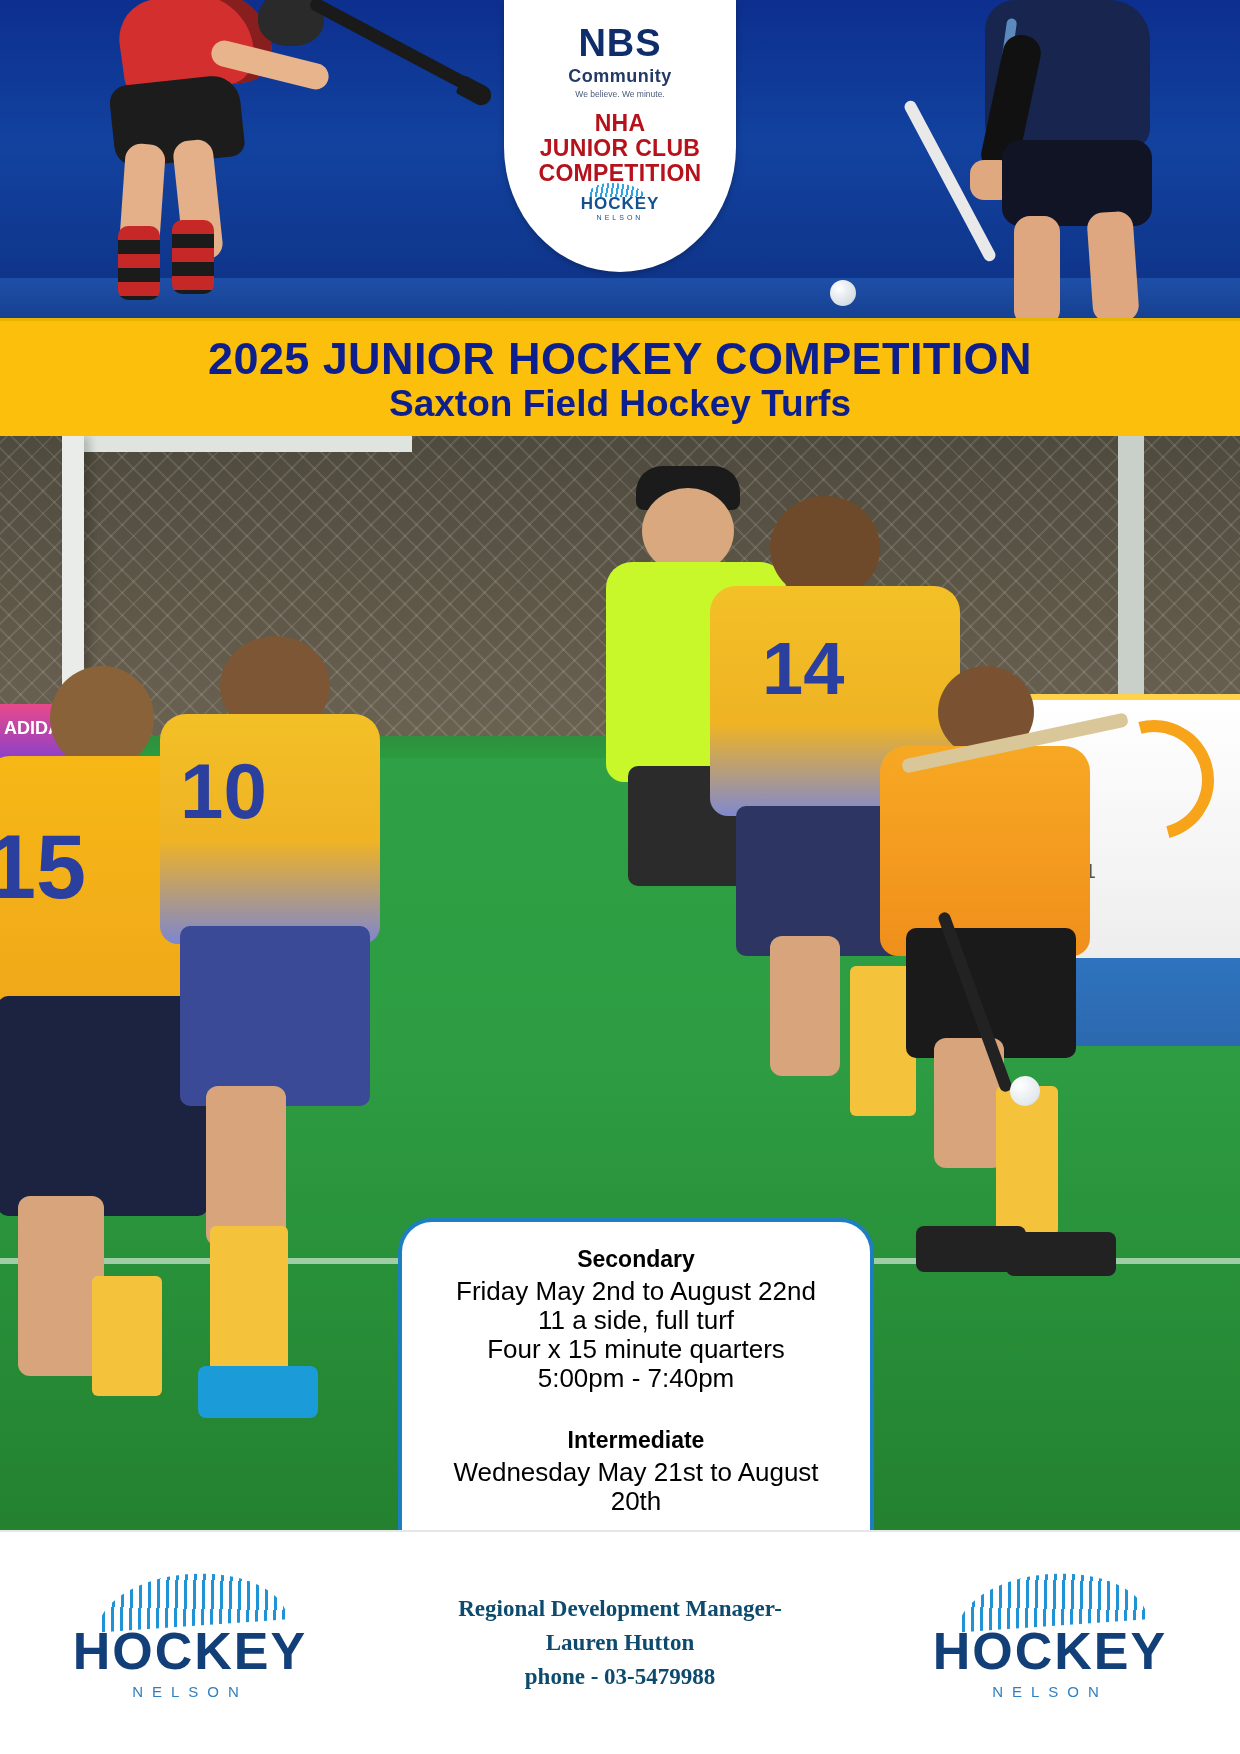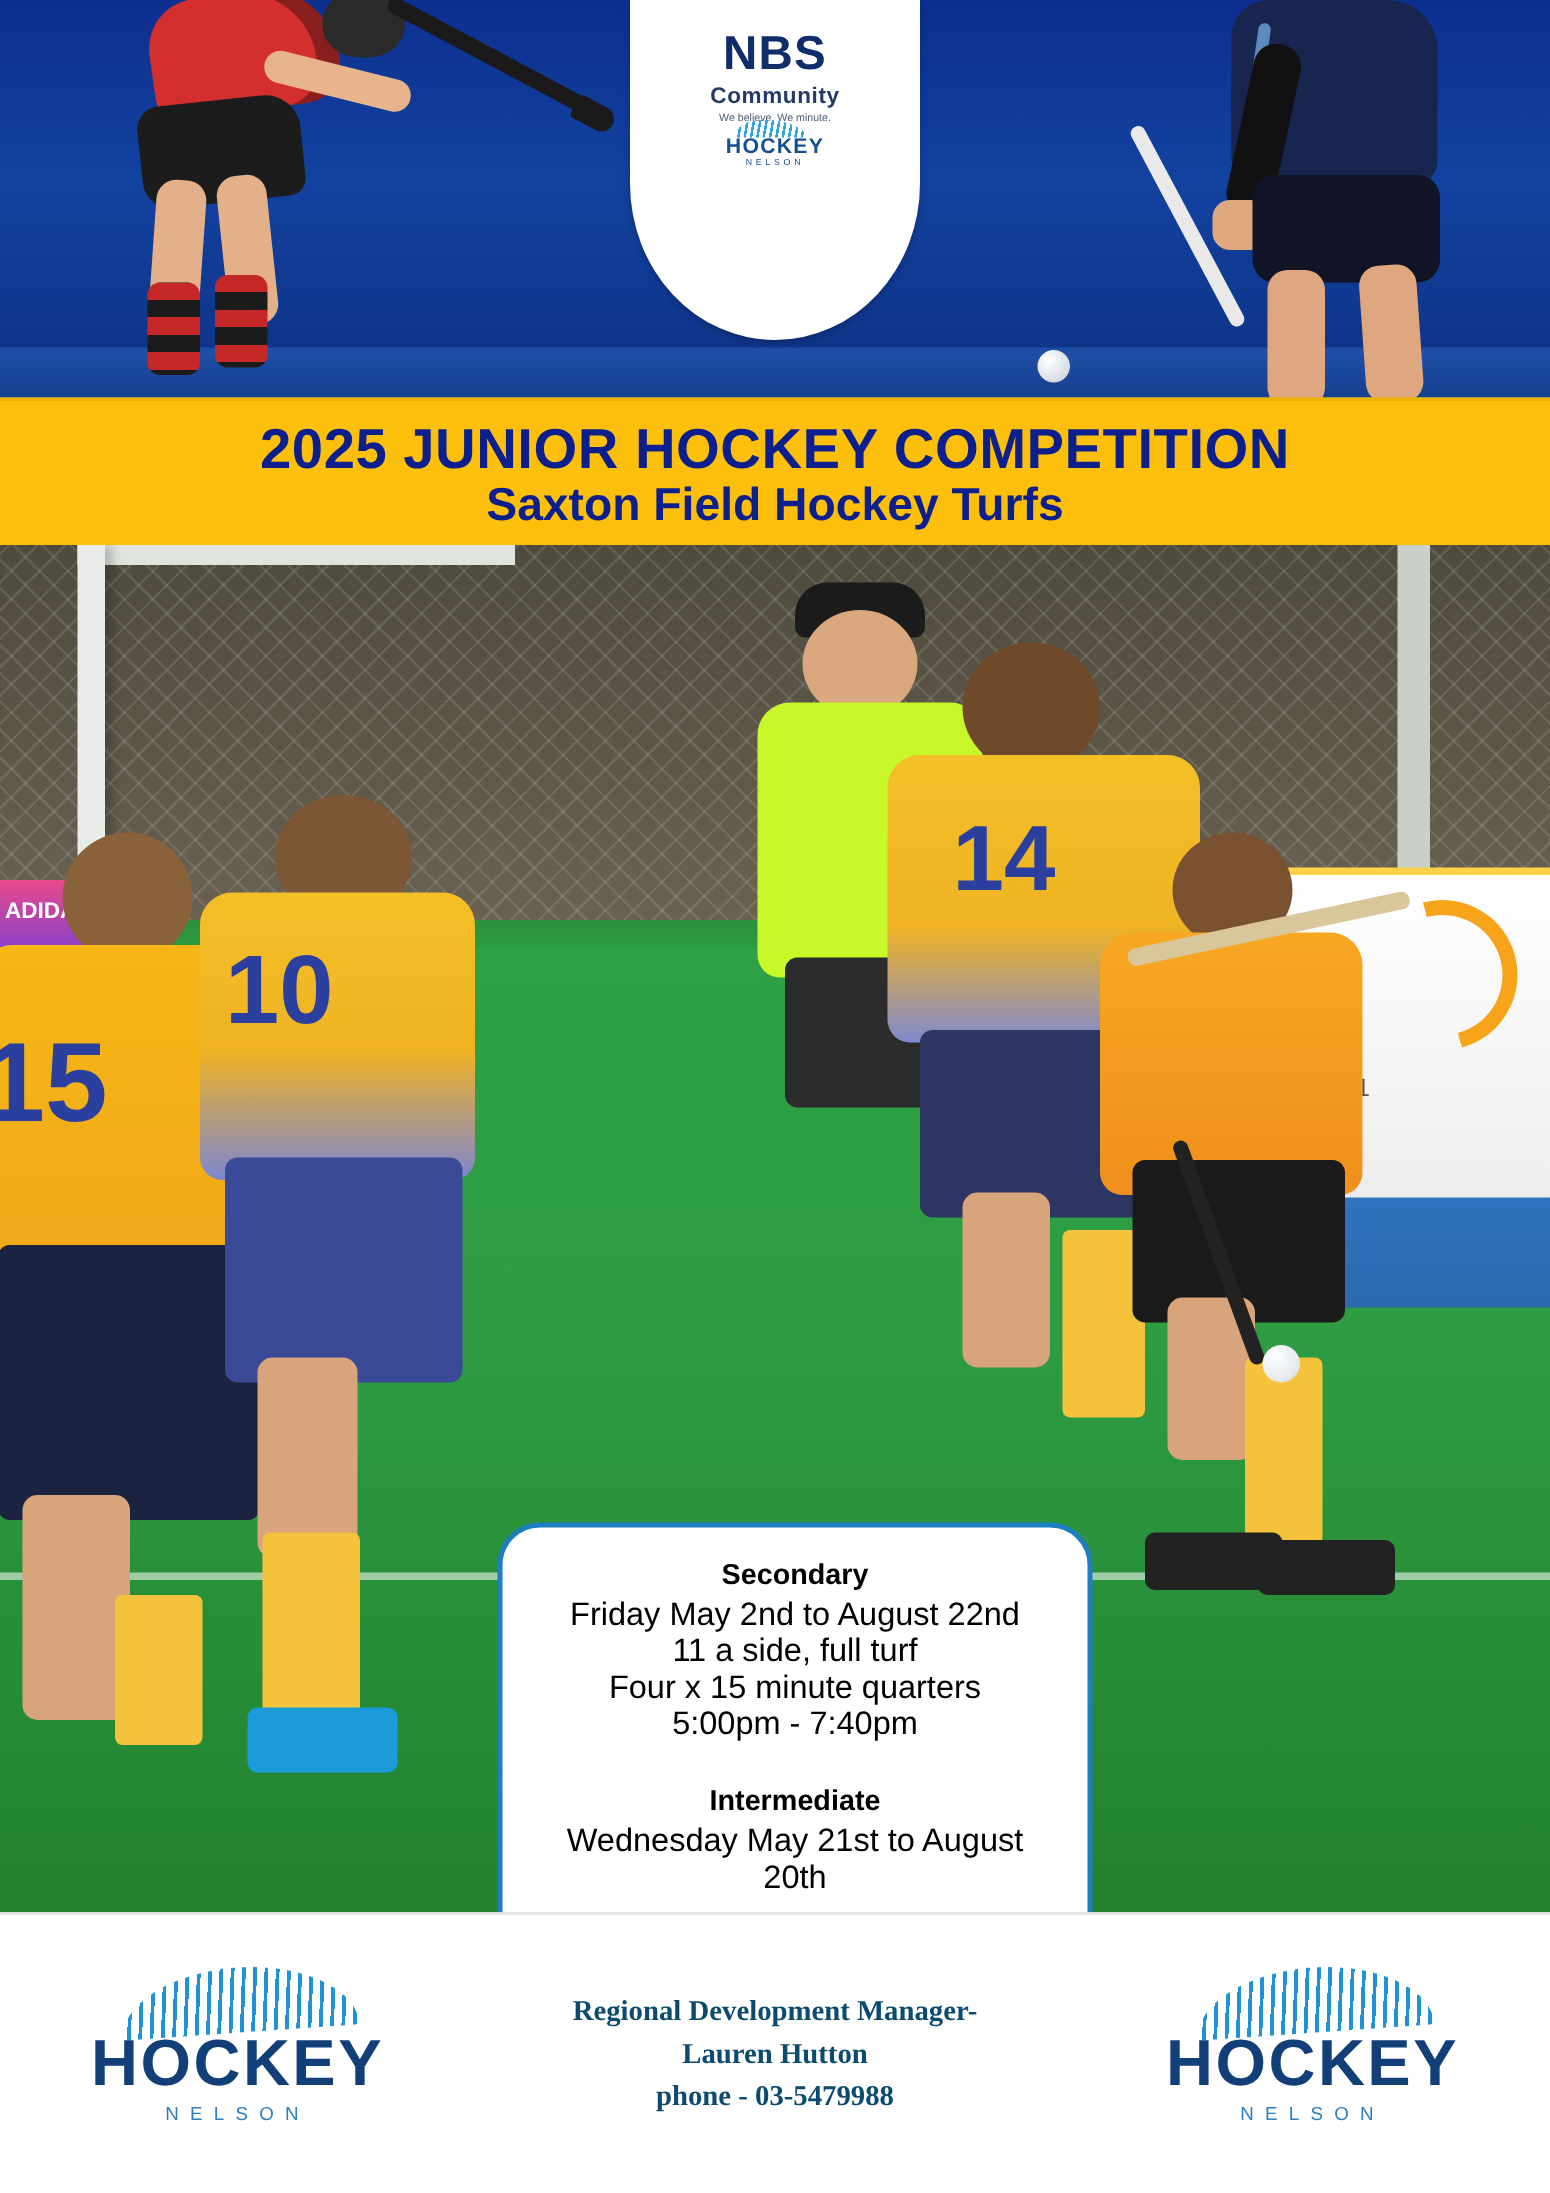--- a/index.html
+++ b/index.html
@@ -278,21 +278,21 @@
   #p10 .head { left: 70px; top: 0; width: 110px; height: 100px; background:#7c5635; }
   #p10 .jersey { left: 10px; top: 78px; width: 220px; height: 230px;
      background: linear-gradient(180deg,#f3c027 0%,#efb324 55%,#7d86d0 100%); }
   #p10 .num { left: 30px; top: 110px; font-size: 78px; }
   #p10 .shorts { left: 30px; top: 290px; width: 190px; height: 180px; background:#3b4a97;}
   #p10 .legp { left: 56px; top: 450px; width: 80px; height: 160px; }
   #p10 .sockp { left: 60px; top: 590px; width: 78px; height: 150px; }
   #p10 .shoe { left: 48px; top: 730px; width: 120px; height: 52px; }
 
   
-  #p14 { left: 710px; top: 78px; width: 260px; height: 640px; }
+  #p14 { left: 710px; top: 60px; width: 260px; height: 640px; }
   #p14 .head { left: 60px; top: 0; width: 110px; height: 104px; background:#6f4a2a; }
   #p14 .jersey { left: 0px; top: 90px; width: 250px; height: 230px;
      background: linear-gradient(180deg,#f3c027 0%,#efb324 60%,#8089cf 100%); }
   #p14 .num { left: 52px; top: 130px; font-size: 74px; }
   #p14 .shorts { left: 26px; top: 310px; width: 200px; height: 150px; background:#2d3663;}
   #p14 .legp { left: 60px; top: 440px; width: 70px; height: 140px; }
   #p14 .sockp { left: 140px; top: 470px; width: 66px; height: 150px; }
 
   
   #ump { left: 600px; top: 30px; width: 190px; height: 420px; }
@@ -406,20 +406,25 @@
       <div class="leg l"></div>
       <div class="leg r"></div>
     </div>
     <div class="stick s2"></div>
     <div class="ball-top"></div>
 
     <div class="logo-circle">
       <div class="nbs">NBS</div>
       <div class="nbs-sub">Community</div>
       <div class="nbs-tag">We believe. We minute.</div>
+      <div class="nha">
+        <div>NHA</div>
+        <div>JUNIOR CLUB</div>
+        <div>COMPETITION</div>
+      </div>
       <div class="hn-mini">
         <span class="fan"></span>
         <span>HOCKEY</span>
       </div>
       <div class="hn-mini-sub">NELSON</div>
     </div>
   </div>
 
   <div class="title-bar">
     <div class="t1">2025 JUNIOR HOCKEY COMPETITION</div>

